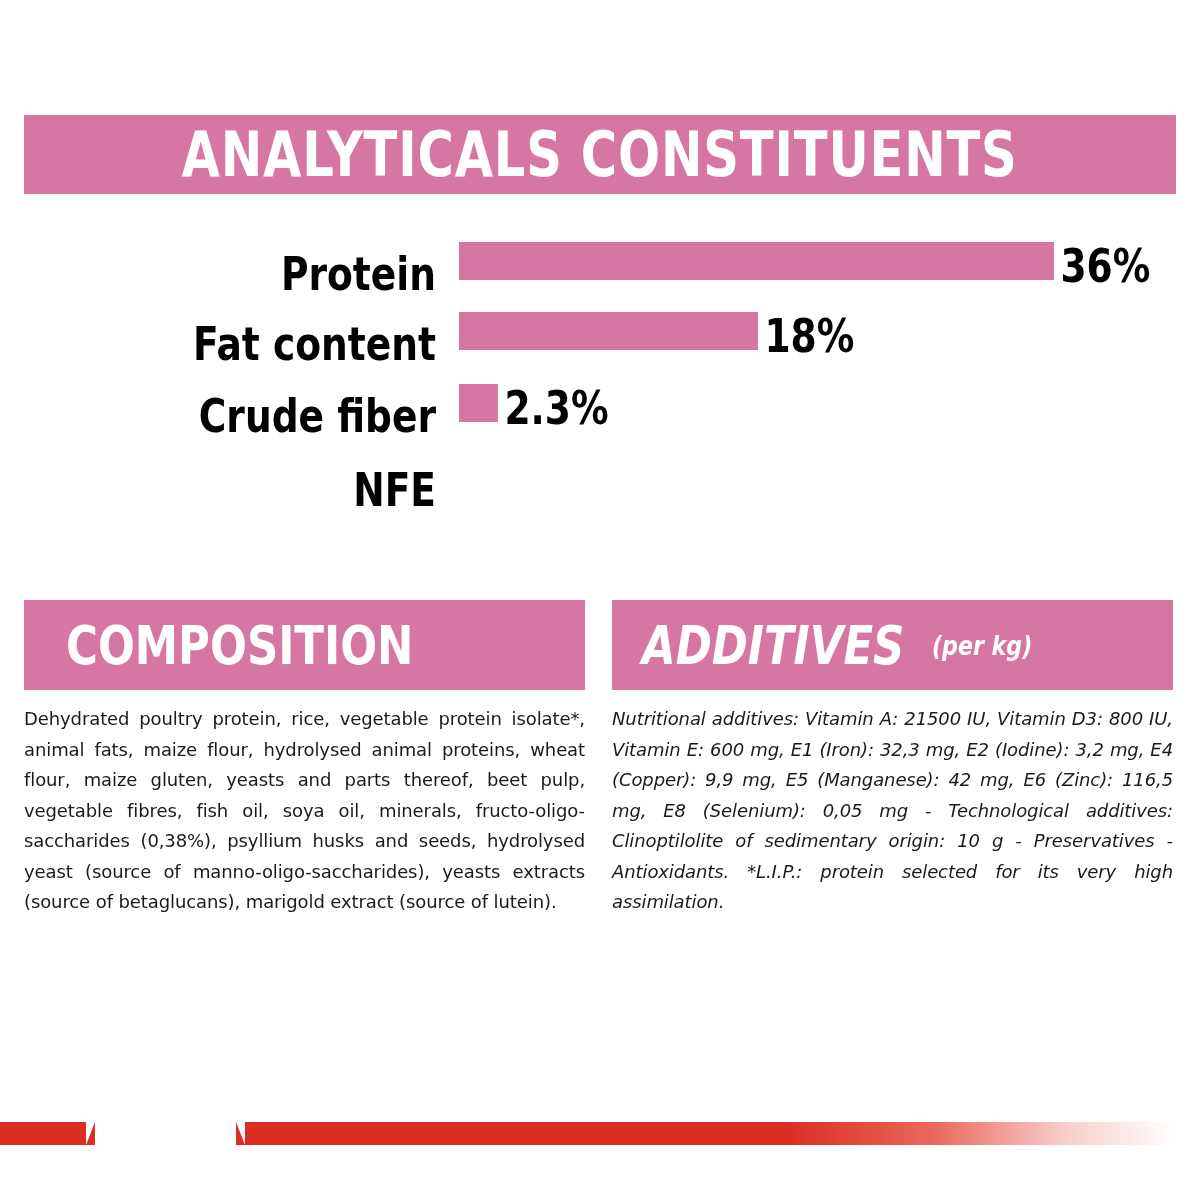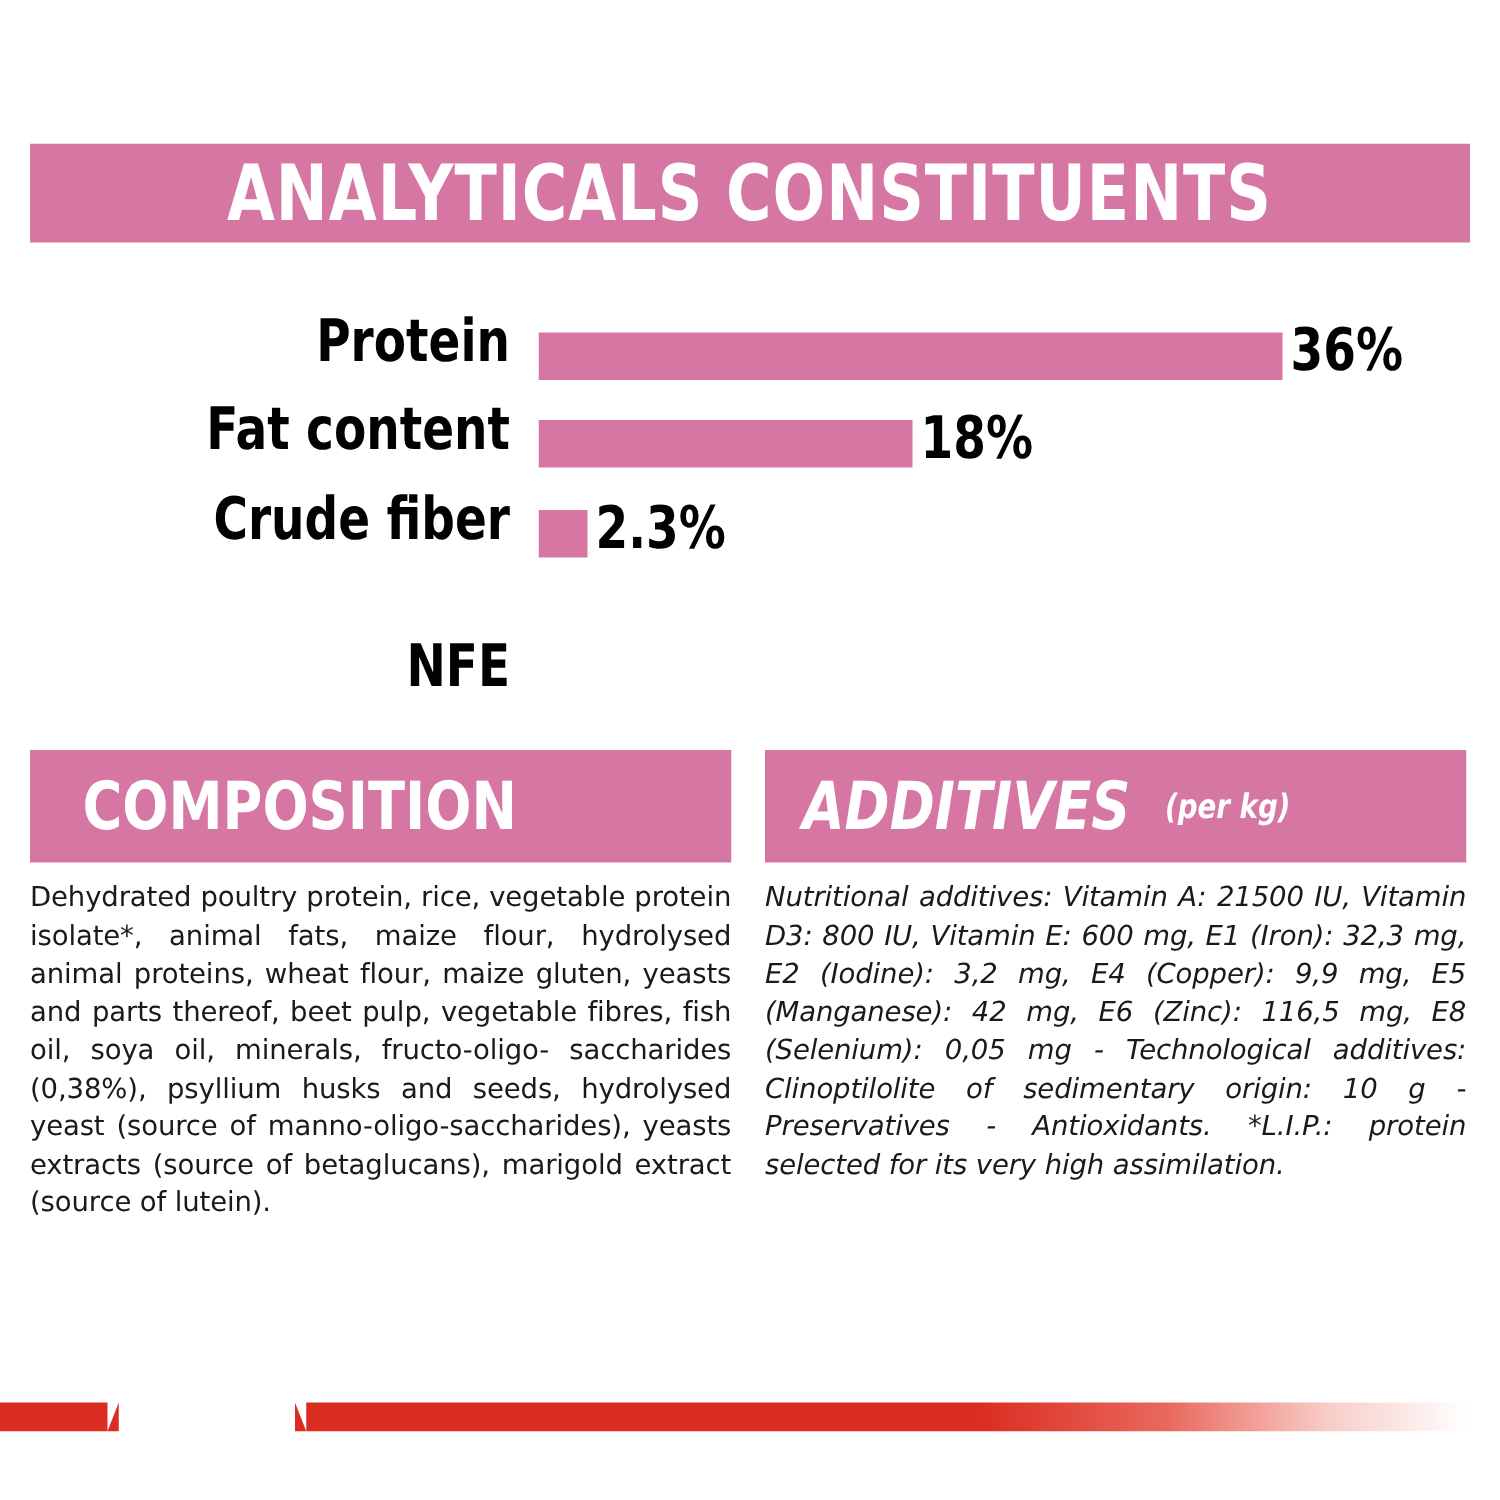--- a/index.html
+++ b/index.html
@@ -39,58 +39,58 @@
     letter-spacing: 1px;
     line-height: 1;
     transform: scaleX(0.80);
     transform-origin: center center;
     white-space: nowrap;
   }
 
   
   .chart {
     position: absolute;
-    left: 8px;
+    left: 36px;
     top: 236px;
     width: 1152px;
     height: 306px;
   }
   .chart-row {
     position: absolute;
     left: 0;
     width: 100%;
     height: 62px;
     display: flex;
     align-items: center;
   }
   .chart-row-1 { top: 6px; }
   .chart-row-2 { top: 76px; }
   .chart-row-3 { top: 148px; }
-  .chart-row-4 { top: 222px; margin-top: 44px; }
+  .chart-row-4 { top: 222px; }
 
   .cat-label {
     width: 400px;
     text-align: right;
     padding-right: 0px;
     color: #010101;
     font-family: "DejaVu Sans", sans-serif;
     font-weight: 700;
     font-size: 47px;
     line-height: 1;
     white-space: nowrap;
     transform: scaleX(0.80);
     transform-origin: right center;
   }
 
   .bar-area {
     position: relative;
     flex: 1;
     height: 100%;
     display: flex;
-    align-items: flex-end;
+    align-items: flex-start;
     padding-left: 23px;
   }
   .bar {
     height: 38px;
     background: #d677a3;
     flex: 0 0 auto;
   }
   .bar-value {
     color: #010101;
     font-family: "DejaVu Sans", sans-serif;
@@ -151,21 +151,21 @@
   .sub-banner-right {
     padding-left: 30px;
     justify-content: flex-start;
   }
 
   .body-text {
     margin-top: 14px;
     color: #1a1a1a;
     font-family: "DejaVu Sans", sans-serif;
     font-weight: 400;
-    font-size: 22px;
+    font-size: 18px;
     line-height: 30.5px;
     text-align: justify;
     text-justify: inter-word;
     letter-spacing: -0.1px;
   }
 
   
   .footer {
     position: absolute;
     left: 0;

